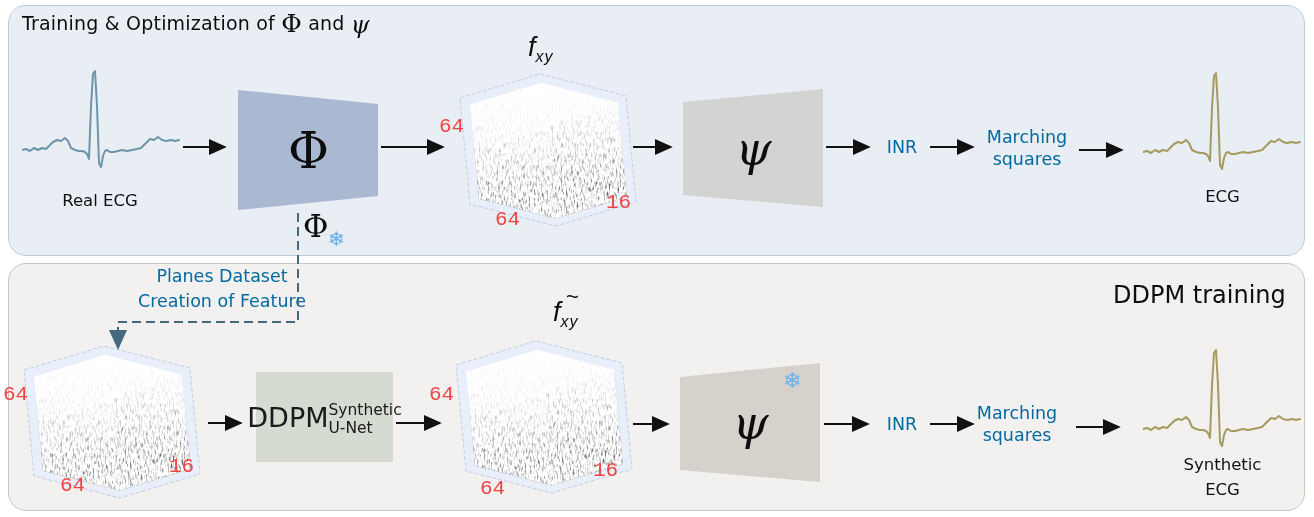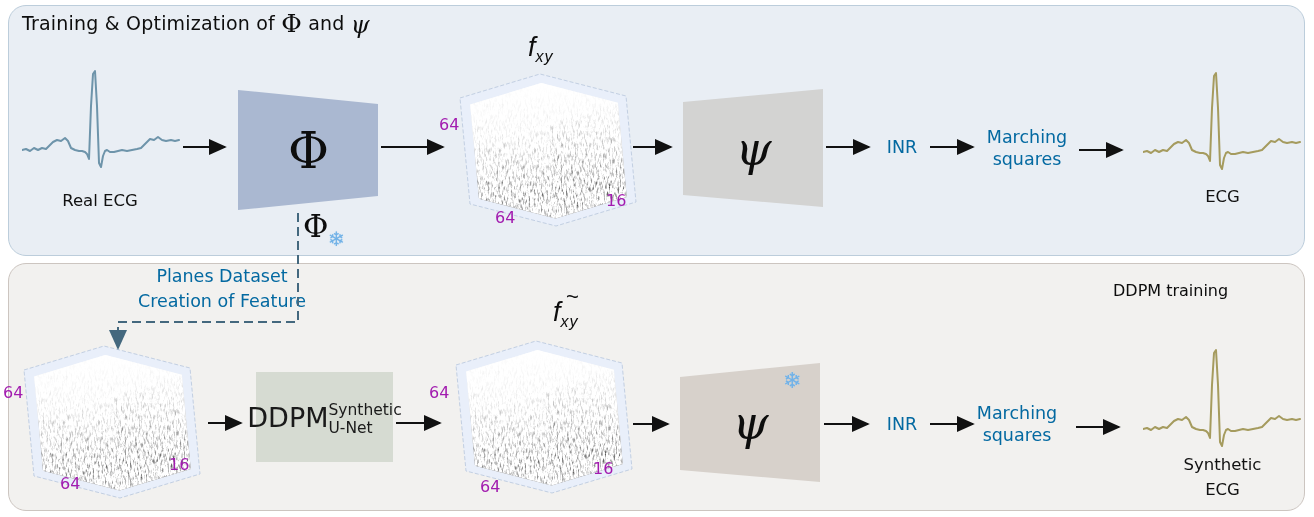--- a/index.html
+++ b/index.html
@@ -10,21 +10,21 @@
   .panel-top{left:8px;top:5px;width:1297px;height:251px;background:#e9eef4;border:1.5px solid #bccddb;}
   .panel-bottom{left:8px;top:263px;width:1297px;height:248px;background:#f2f1ef;border:1.5px solid #ccc5c0;}
   .title{left:22px;top:9px;font-size:19px;letter-spacing:.2px;}
   .mathPhi{font-family:"DejaVu Serif","Liberation Serif",serif;font-size:25px;vertical-align:-2px;}
   .mathPsi{font-family:"DejaVu Serif","Liberation Serif",serif;font-style:italic;font-size:24px;vertical-align:-3px;}
   .trap{position:absolute;}
   .trap .sym{position:absolute;inset:0;display:flex;align-items:center;justify-content:center;
              font-family:"DejaVu Serif","Liberation Serif",serif;}
   .phi-sym{font-size:50px;}
   .psi-sym{font-size:46px;font-style:italic;}
-  .dim{position:absolute;font-size:16px;color:#a21caf;}
+  .dim{position:absolute;font-size:21px;color:#ef4444;font-family:Liberation Mono, monospace;}
   .cap{position:absolute;font-size:16.5px;text-align:center;line-height:25px;color:#111;}
   .step{position:absolute;font-size:17.5px;text-align:center;line-height:22px;color:#0369a1;}
   .fxy{position:absolute;font-family:Liberation Sans, sans-serif;font-style:italic;font-size:27px;}
   .fxy sub{font-size:16px;letter-spacing:1px;}
   .fxy .tilde{position:absolute;left:13px;top:-13px;font-size:22px;font-style:normal;}
   .snow{position:absolute;color:#72b1e6;text-shadow:0 0 1px #9ccdf2;}
   .frozen-phi{position:absolute;font-family:"DejaVu Serif","Liberation Serif",serif;font-size:31px;}
   .ddpm-box{position:absolute;left:256px;top:372px;width:137px;height:90px;background:#d6dbd2;
             display:flex;align-items:center;justify-content:center;}
   .ddpm-main{font-size:27px;color:#1a1a1a;}
@@ -123,21 +123,21 @@
     <div>squares</div>
   </div>
 
   <svg class="abs" style="left:1143px;top:68px;" width="158" height="110" viewBox="0 0 158 110">
     <polyline fill="none" stroke="#a59b5e" stroke-width="2" stroke-linejoin="round" stroke-linecap="round" points="0,84 4,83 8,85 12,82 16,84 20,82 24,83 27,80 31,76 35,74 39,75 43,72 46,75 49,82 53,84 57,85 60,85 63,86 65,88 67,93 69,40 71,8 73,5 75,40 77,97 79,101 81,90 83,85 85,84 88,86 92,86 96,85 100,84 105,85 110,84 115,83 119,82 124,77 128,73 132,74 136,71 140,74 144,75 149,74 153,75 157,74"></polyline>
   </svg>
   <div class="cap" style="left:1145px;top:184px;width:155px;">
     <div>ECG</div>
   </div>
 
-  <div class="abs" style="left:1113px;top:281px;font-size:16px;text-align:center;">DDPM training</div>
+  <div class="abs" style="left:1113px;top:281px;font-size:24px;text-align:center;">DDPM training</div>
 
   <div class="step" style="left:122px;top:264px;width:200px;line-height:25px;">
     <div>Planes Dataset</div>
     <div>Creation of Feature</div>
   </div>
 
   <svg class="abs" style="left:16px;top:338px;" width="190" height="172" viewBox="0 0 190 172">
     <path d="M8,32 L88,8 L174,30 L184,136 L104,160 L18,138 Z" fill="#e9effa" stroke="#c2cfe2" stroke-width="1" stroke-dasharray="4 2"></path>
     <g transform="translate(11,10) scale(0.89)">
       <polygon points="8,32 88,8 174,30 94,54" fill="url(#gTop)"></polygon>

